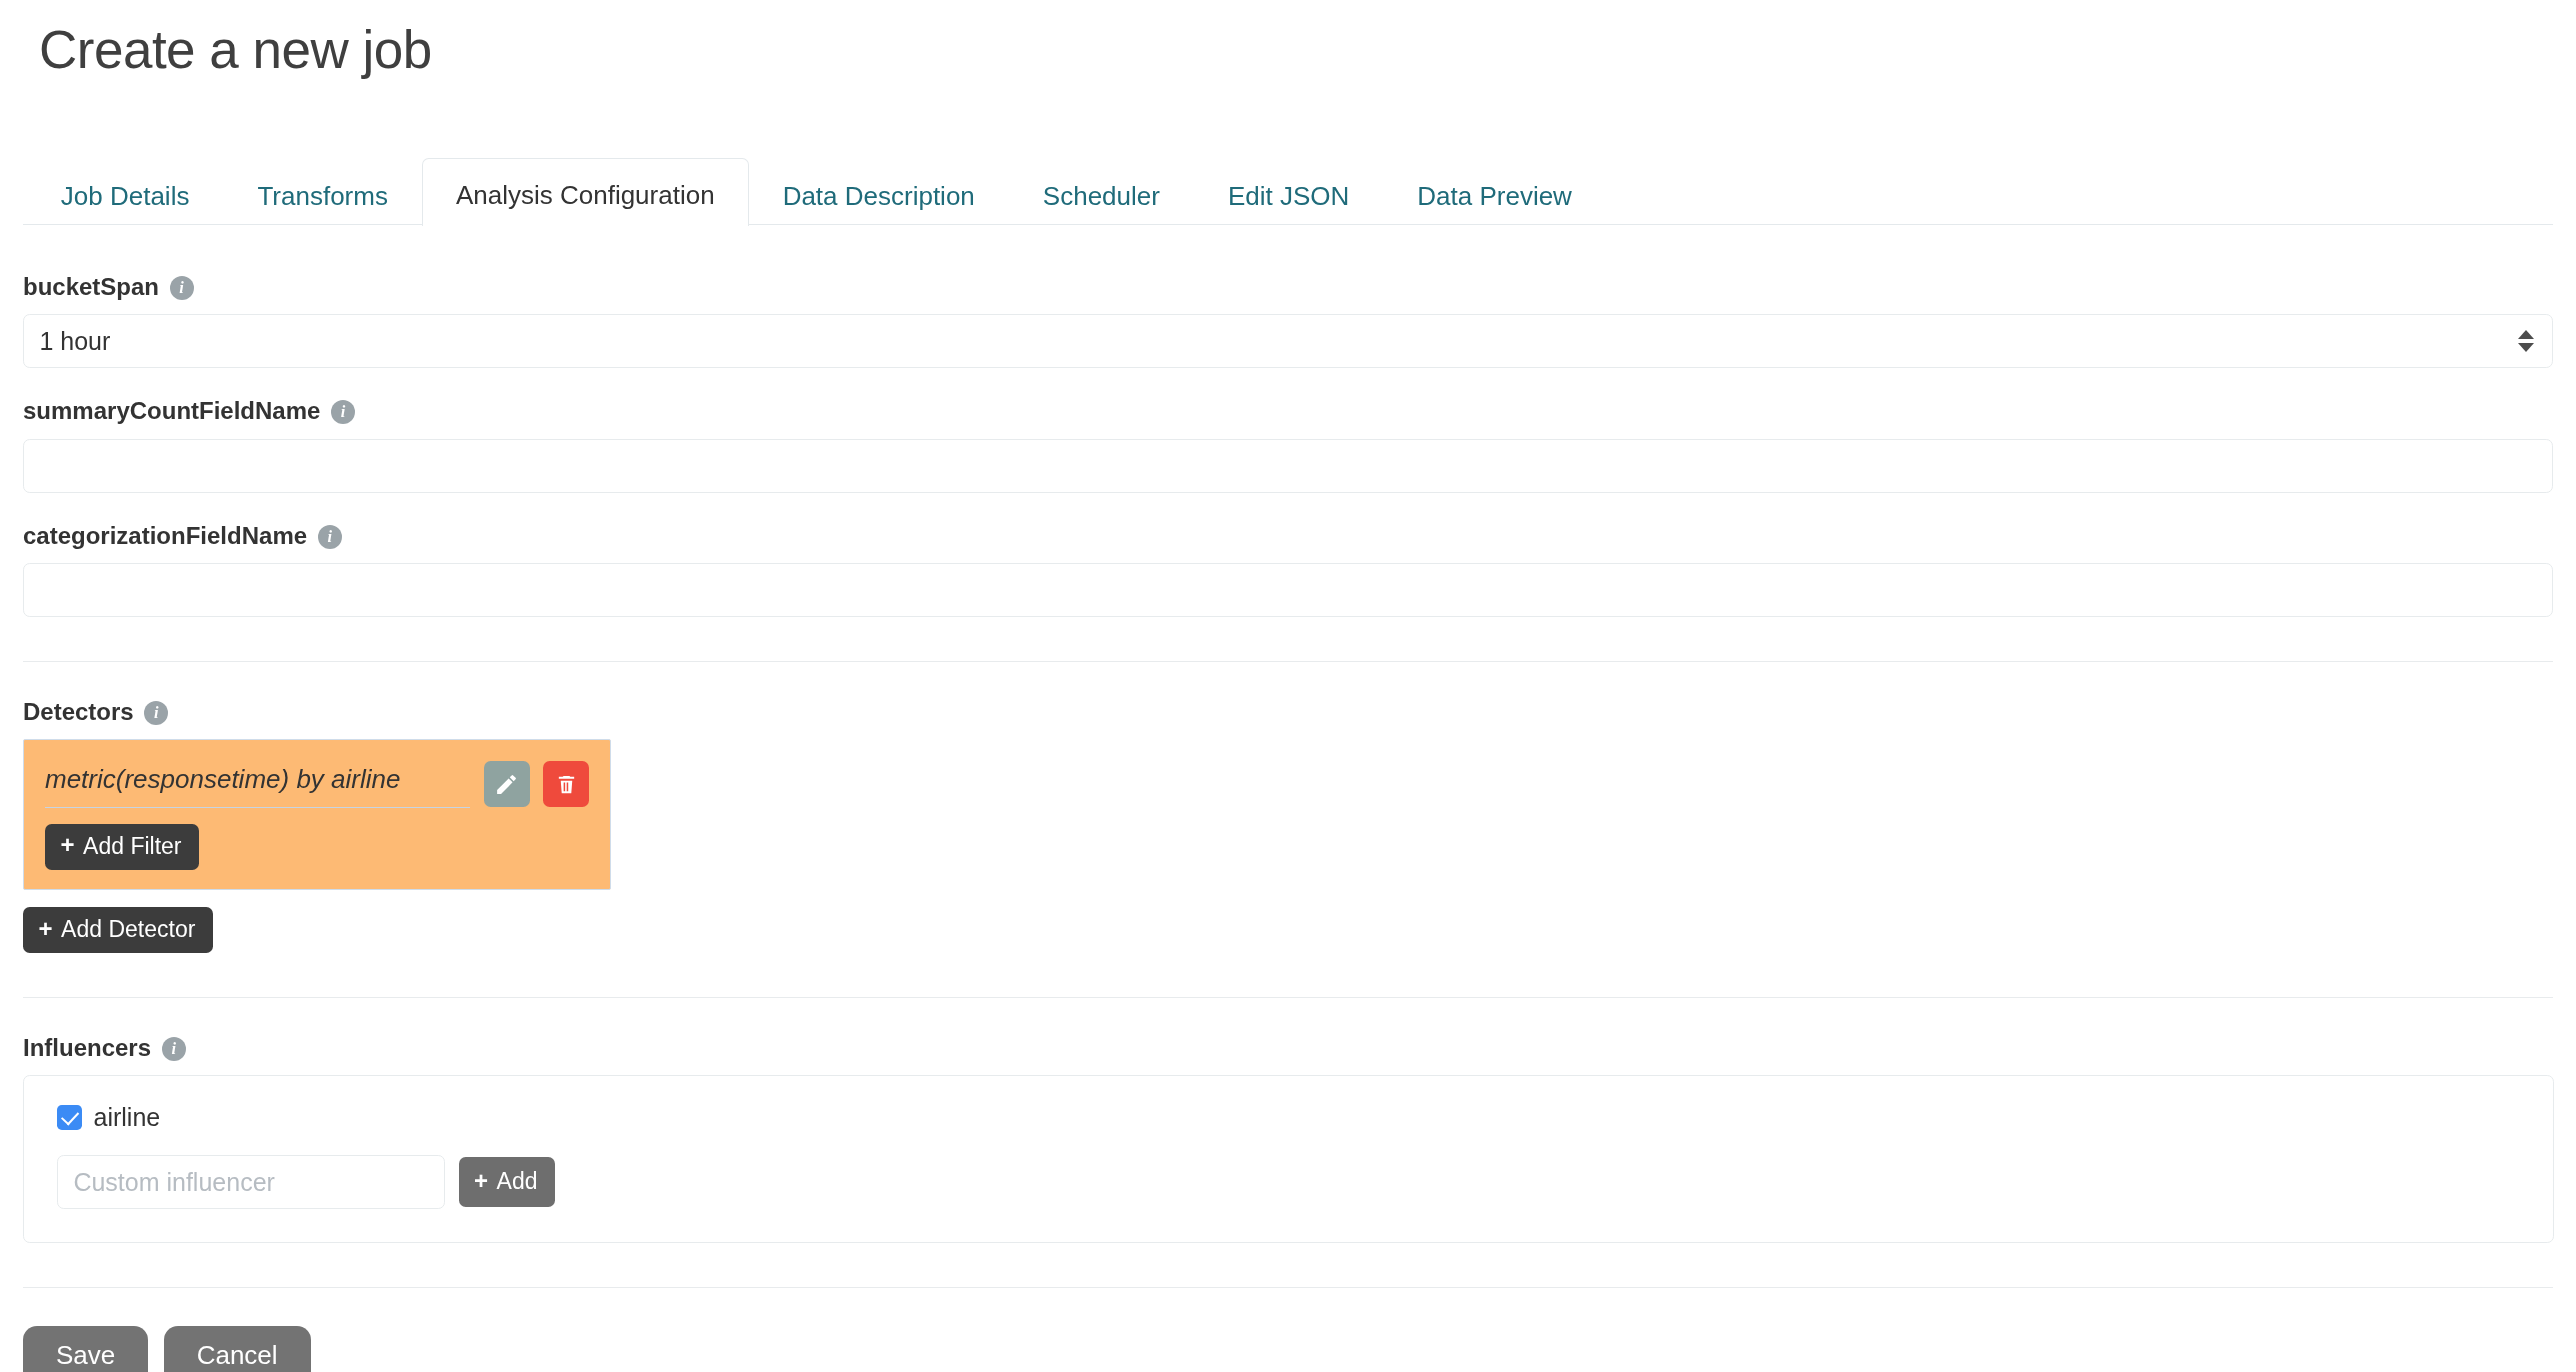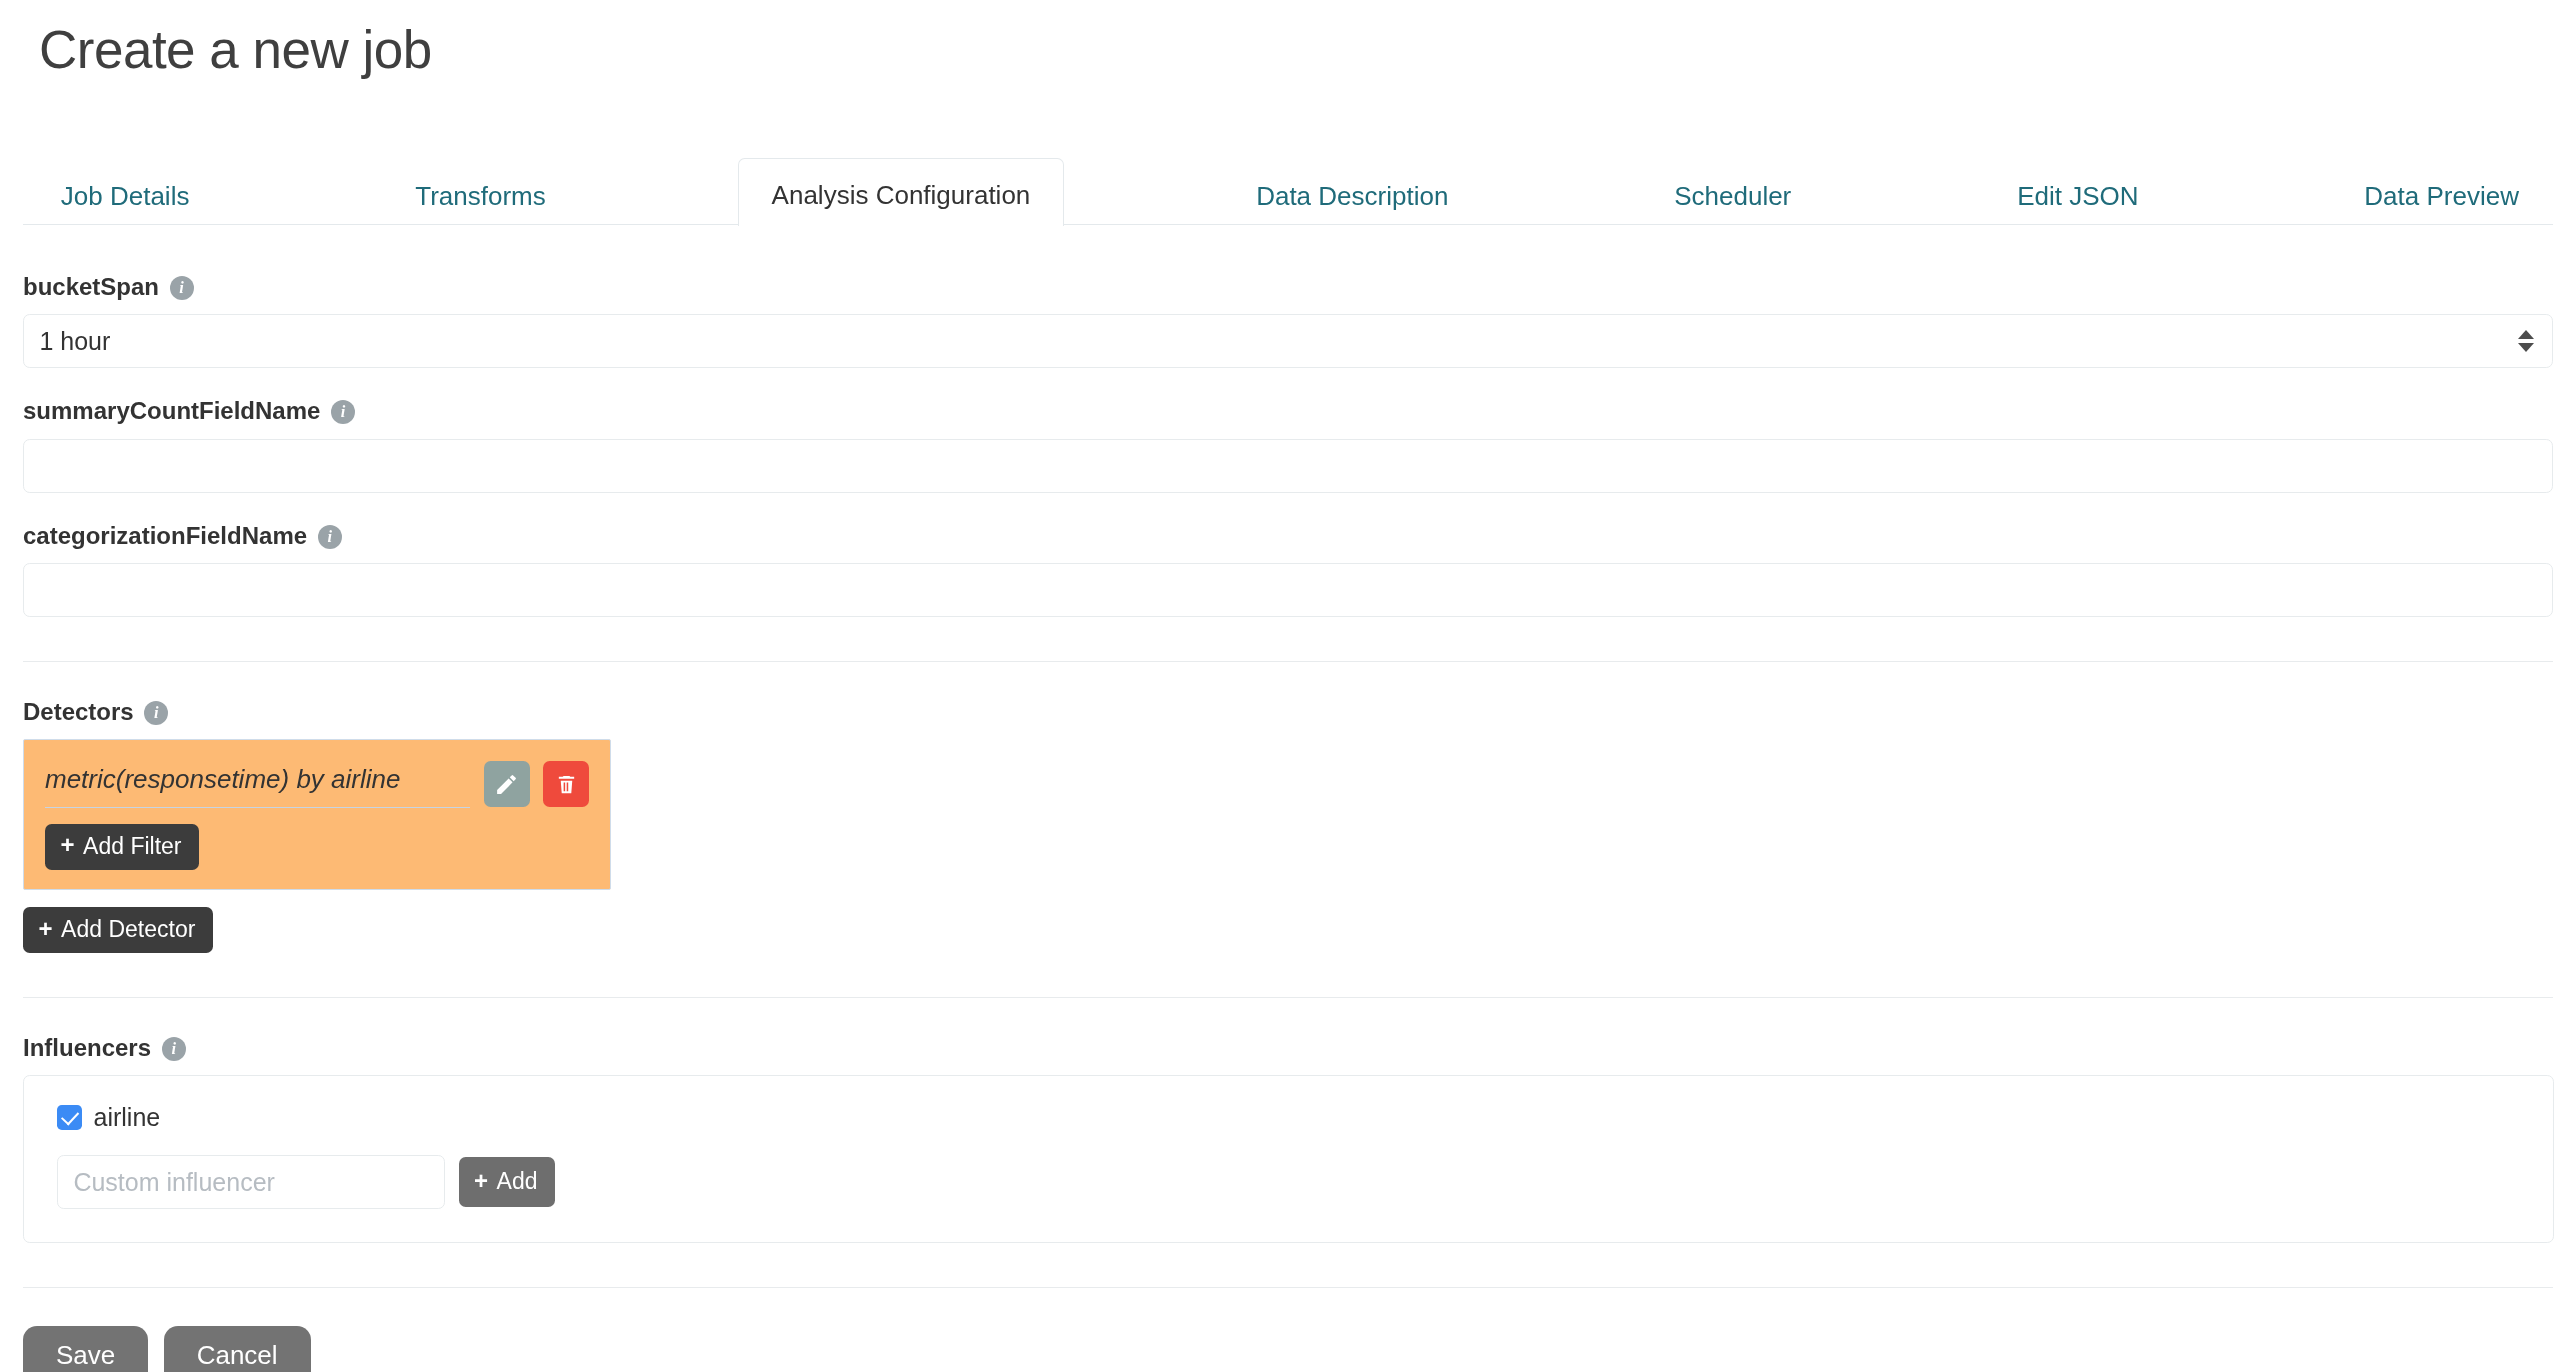--- a/index.html
+++ b/index.html
@@ -35,21 +35,20 @@
   }
 
   
   .tabs {
     display: flex;
     align-items: flex-end;
     margin-top: 77px;
     border-bottom: 1.9px solid #e4e9ec;
     height: 67px;
     padding-left: 3.8px;
-    justify-content: space-between;
   }
   .tab {
     font-size: 26px;
     color: #1f6b7a;
     padding: 17.3px 33px 16.3px 33px;
     line-height: 1;
     cursor: pointer;
     border: 1.9px solid transparent;
     border-bottom: none;
     position: relative;

